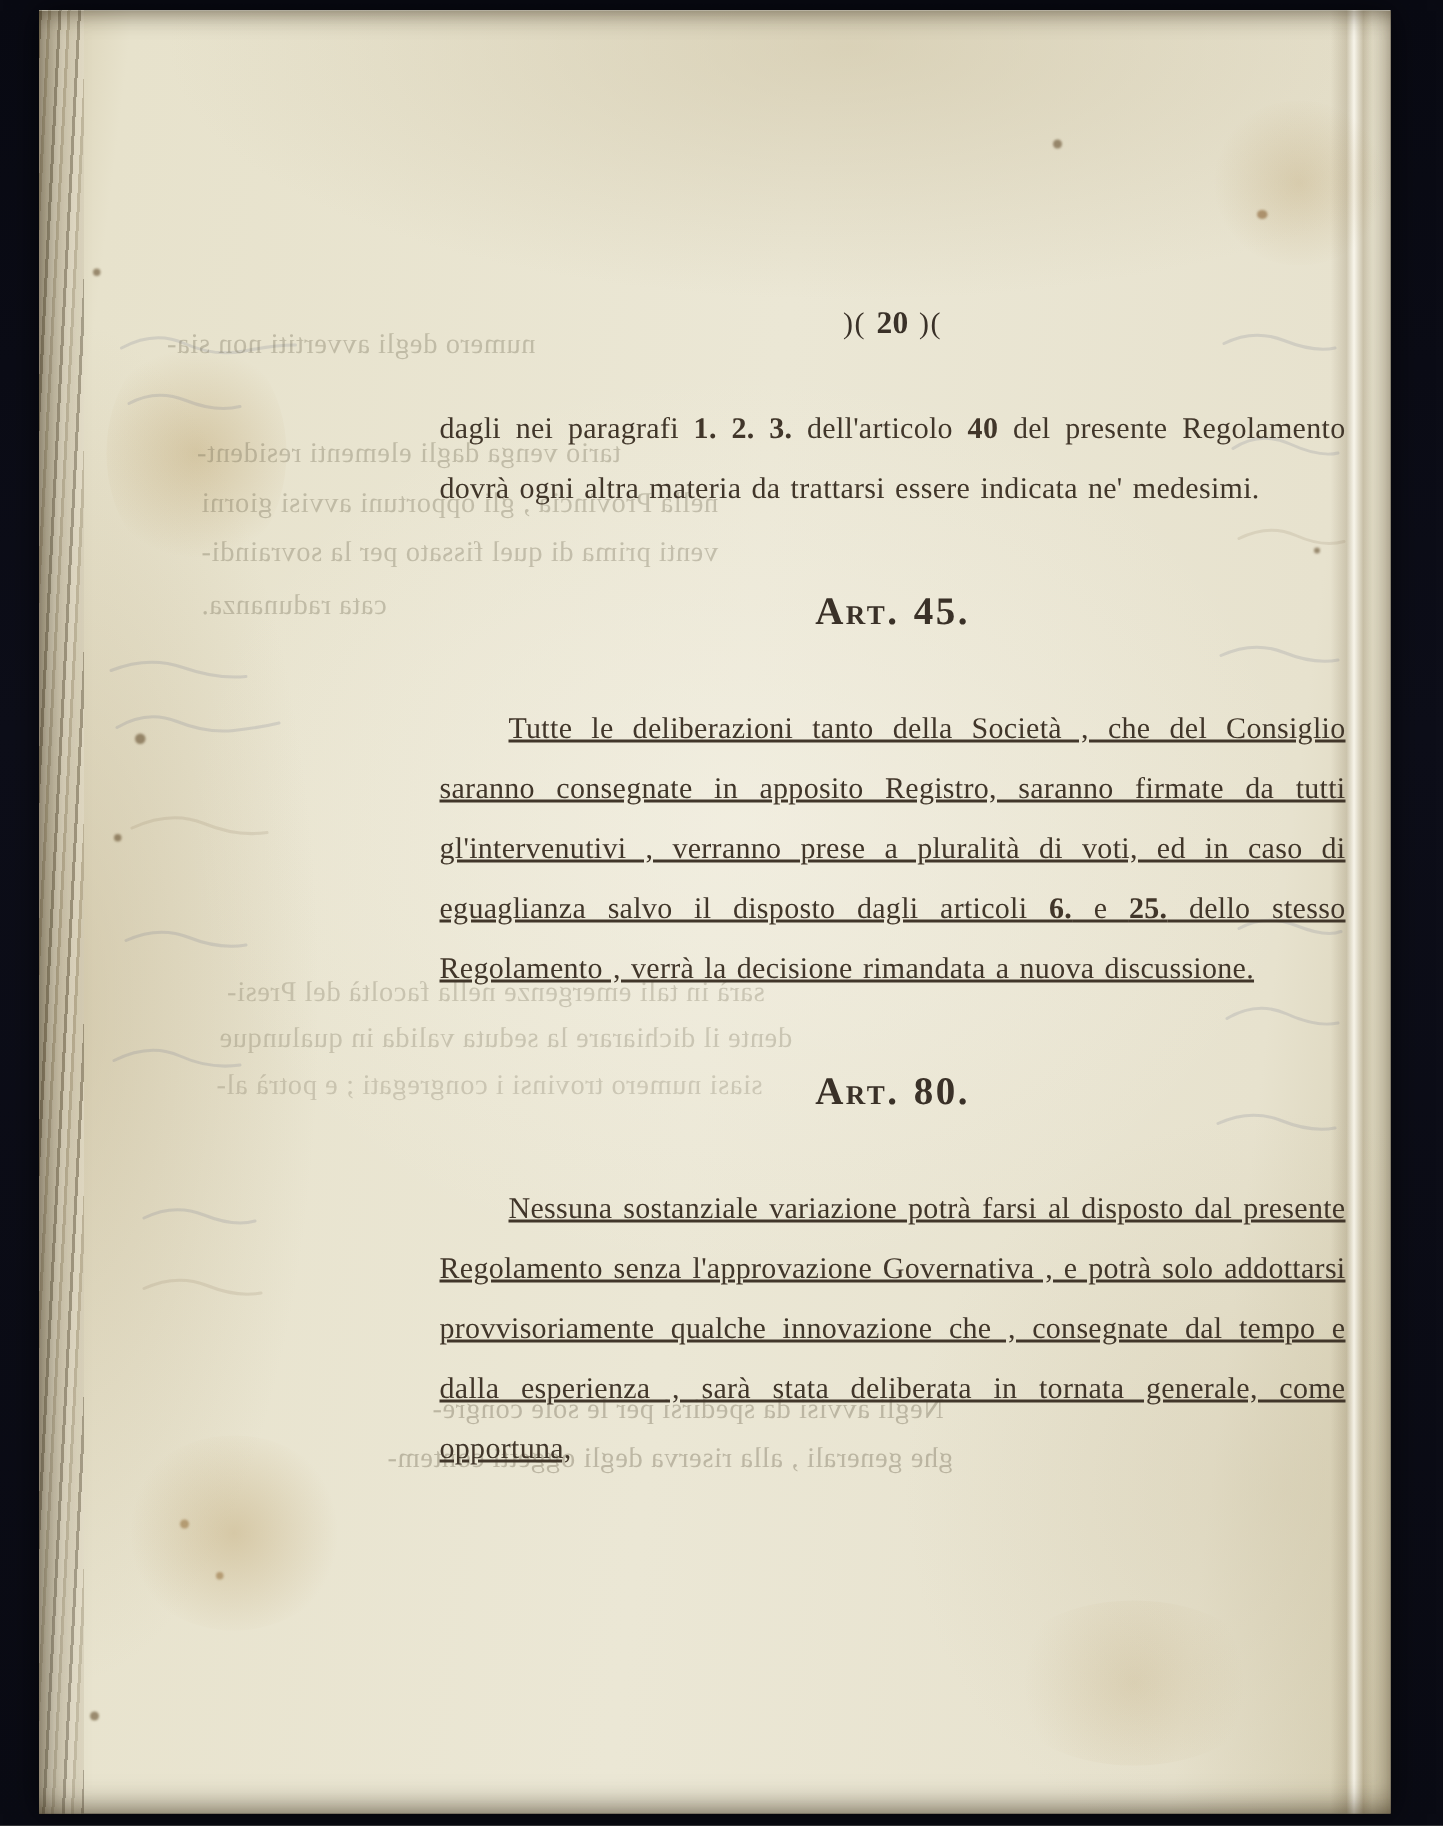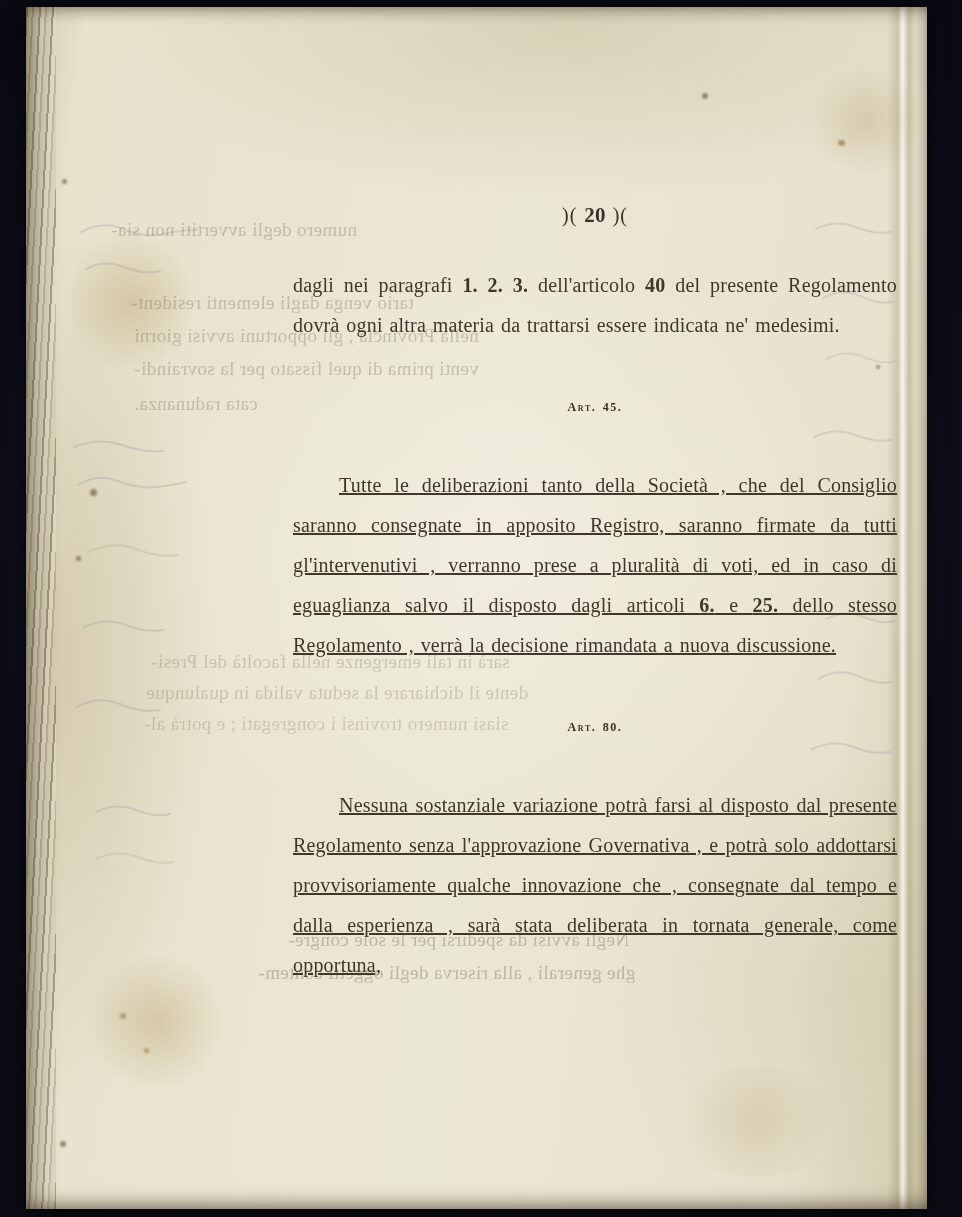--- a/index.html
+++ b/index.html
@@ -45,21 +45,21 @@
     font-size:20px; line-height:40px; color:#41362a;
     text-align:justify; letter-spacing:0.01em; word-spacing:0.08em;margin-left:48px;
   }
   .folio { text-align:center; margin:0 0 30px; color:#3a3128; }
   .folio .orn { font-size:20px; letter-spacing:1px; }
   .folio .num { font-weight:bold; font-size:21px; margin:0 7px; }
   .para { margin:0; }
   .indent { text-indent:2.3em;text-decoration:underline; }
   .bd { font-weight:bold; }
   .art-heading {
-    text-align:center; margin:42px 0 38px; font-size:12px; font-weight:600;
+    text-align:center; margin:42px 0 38px; font-size:26px; font-weight:600;
     font-variant:small-caps; letter-spacing:1.6px; color:#3a3128;
   }
   .bleed { position:absolute; inset:0; pointer-events:none; }
   .bt {
     position:absolute; transform:scaleX(-1); transform-origin:center;
     white-space:nowrap; font-size:19px; line-height:19px;
     color:rgba(100,92,70,0.30); filter:blur(0.4px); letter-spacing:0.02em;
   }
   .bt1 { left:85px;  top:213px; }
   .bt2 { left:105px; top:286px; }

